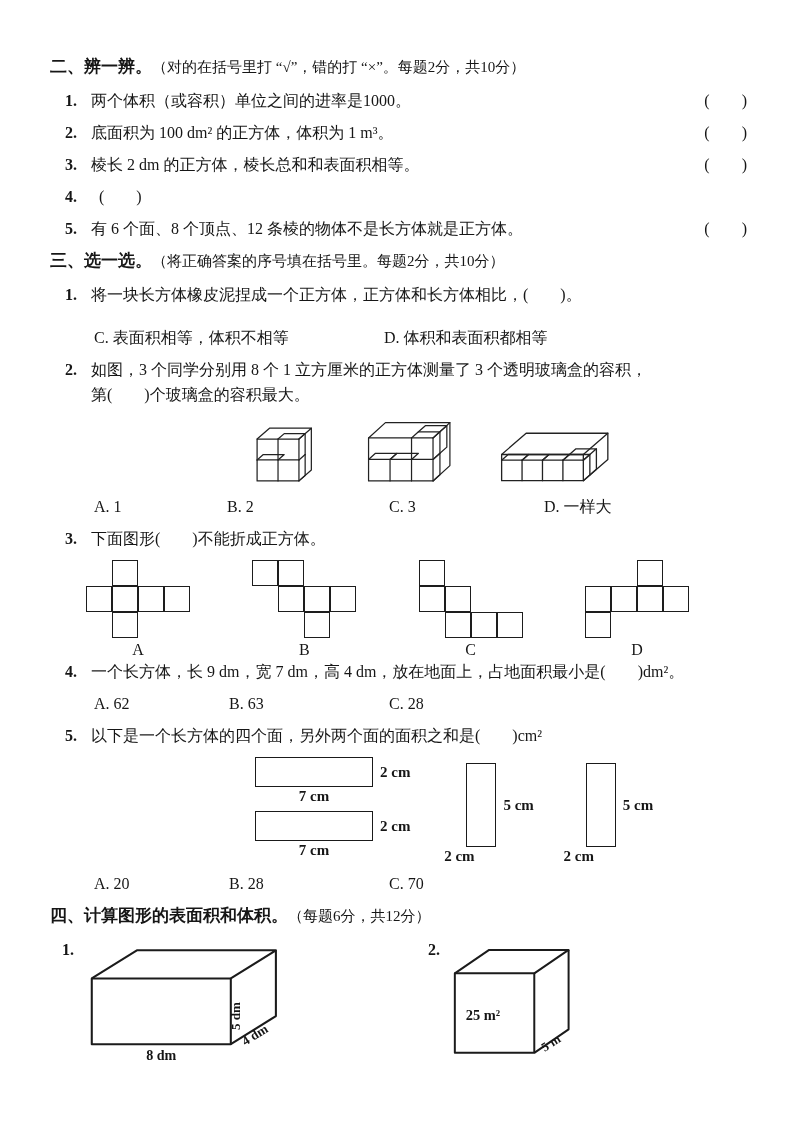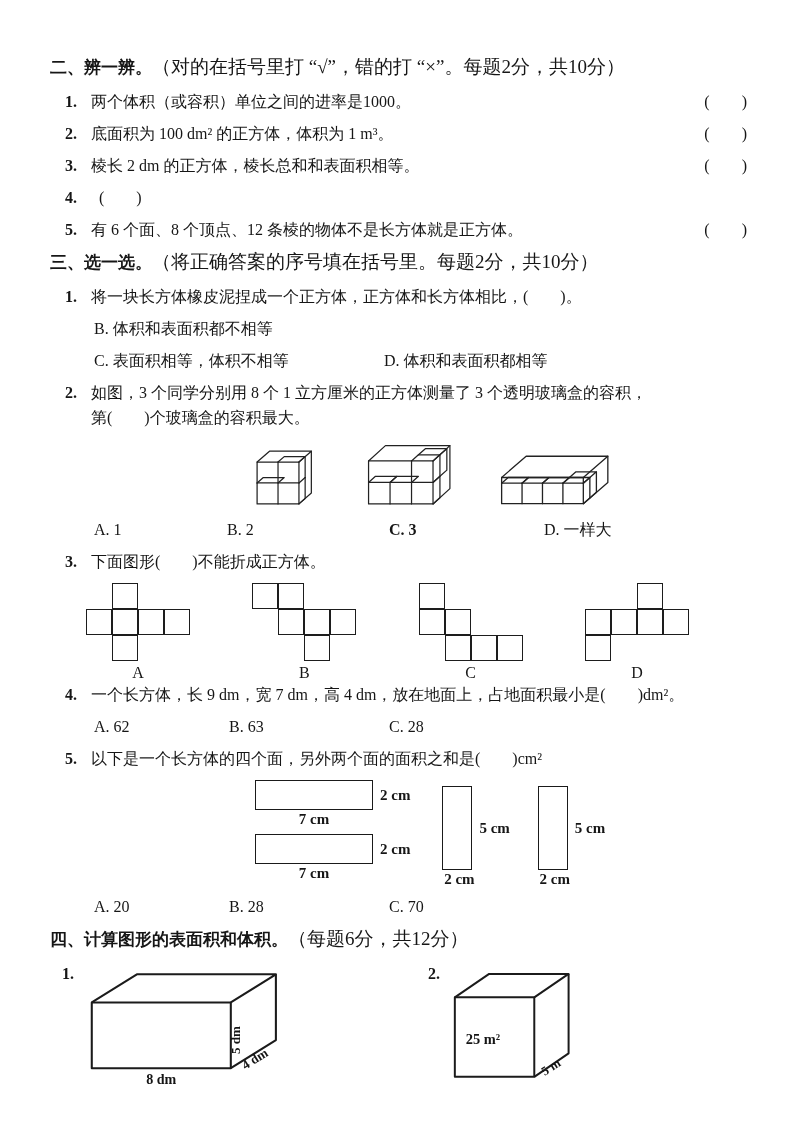--- a/index.html
+++ b/index.html
@@ -5,47 +5,47 @@
   html,body { margin:0; padding:0; background:#ffffff; }
   .page {
     width:793px; height:1122px; box-sizing:border-box;
     padding:56px 46px 18px 50px;
     background:#ffffff; color:#161616;
     font-family:"Liberation Serif","DejaVu Serif",serif;
     font-size:16px; overflow:hidden; position:relative;
   }
   .sec-head { margin:0 0 12px 0; line-height:22px; }
   .sec-title { font-weight:700; font-size:17px; }
-  .sec-note { font-weight:400; font-size:19px; }
+  .sec-note { font-weight:400; font-size:15px; }
   .line { display:flex; margin-bottom:11px; line-height:21px; }
   .line .qnum { flex:none; width:26px; margin-left:15px; font-weight:700; }
   .line .qtext { flex:1; }
   .line .bracket { flex:none; margin-left:8px; }
   .opts { display:flex; margin:0 0 11px 44px; line-height:21px; }
   .opt { flex:none; }
   .w290 { width:290px; } .w133 { width:133px; } .w162 { width:162px; }
-  .w155 { width:155px;font-weight:bold; } .w135 { width:135px; } .w160 { width:160px; }
+  .w155 { width:155px; } .w135 { width:135px; } .w160 { width:160px; }
   
   .boxfig-row { display:flex; align-items:flex-end; gap:46px; margin:2px 0 12px 200px; height:68px; }
   .gbox { display:block; }
   .gbox path { fill:none; stroke:#222; stroke-width:1.6; stroke-linejoin:round; stroke-linecap:round; }
   
   .nets-row { display:flex; justify-content:space-between; margin:4px 58px 2px 36px; }
   .net-block { width:104px; }
   .net { position:relative; width:104px; height:78px; }
   .net-cell { position:absolute; width:26px; height:26px; border:1.5px solid #1d1d1d; box-sizing:border-box; background:#fff; }
   .net-label { text-align:center; margin-top:3px; line-height:18px; font-size:16px; }
   
   .q5fig { display:flex; align-items:flex-end; margin:2px 0 8px 205px; }
   .hgroup { margin-right:32px; }
   .hrow { display:flex; align-items:center; }
   .hrect { width:118px; height:30px; border:1.7px solid #1a1a1a; box-sizing:border-box; }
   .hunder { width:118px; text-align:center; margin:1px 0 6px 0; }
   .vgroup { margin-right:28px; margin-top:6px; }
-  .vrow { display:flex; align-items:center; }
+  .vrow { display:flex; align-items:center;margin-left:24px; }
   .vrect { width:30px; height:84px; border:1.7px solid #1a1a1a; box-sizing:border-box; }
   .dim { font-weight:600; font-size:15px; margin-left:7px; white-space:nowrap; }
   .vunder { width:34px; text-align:center; font-weight:600; font-size:15px; margin-top:1px; white-space:nowrap; }
   
   .calcfig-row { display:flex; margin-top:4px; }
   .calcfig { display:flex; }
   .fig-num { font-weight:700; margin:2px 4px 0 12px; }
   .calcfig + .calcfig { margin-left:116px; }
   .solid path { fill:none; stroke:#1b1b1b; stroke-width:2.2; stroke-linejoin:round; }
   .solid text { fill:#151515; font-family:"Liberation Serif","DejaVu Serif",serif; font-weight:700; }
@@ -87,21 +87,20 @@
 
   <div class="sec-head">
     <span class="sec-title">三、选一选。</span><span class="sec-note">（将正确答案的序号填在括号里。每题2分，共10分）</span>
   </div>
 
   <div class="line">
     <span class="qnum">1.</span>
     <span class="qtext">将一块长方体橡皮泥捏成一个正方体，正方体和长方体相比，(　　)。</span>
   </div>
   <div class="opts">
-    <span class="opt">B. 体积和表面积都不相等</span>
   </div>
   <div class="opts">
     <span class="opt w290">C. 表面积相等，体积不相等</span>
     <span class="opt">D. 体积和表面积都相等</span>
   </div>
 
   <div class="line" style="margin-bottom:4px">
     <span class="qnum">2.</span>
     <span class="qtext">如图，3 个同学分别用 8 个 1 立方厘米的正方体测量了 3 个透明玻璃盒的容积，</span>
   </div>

